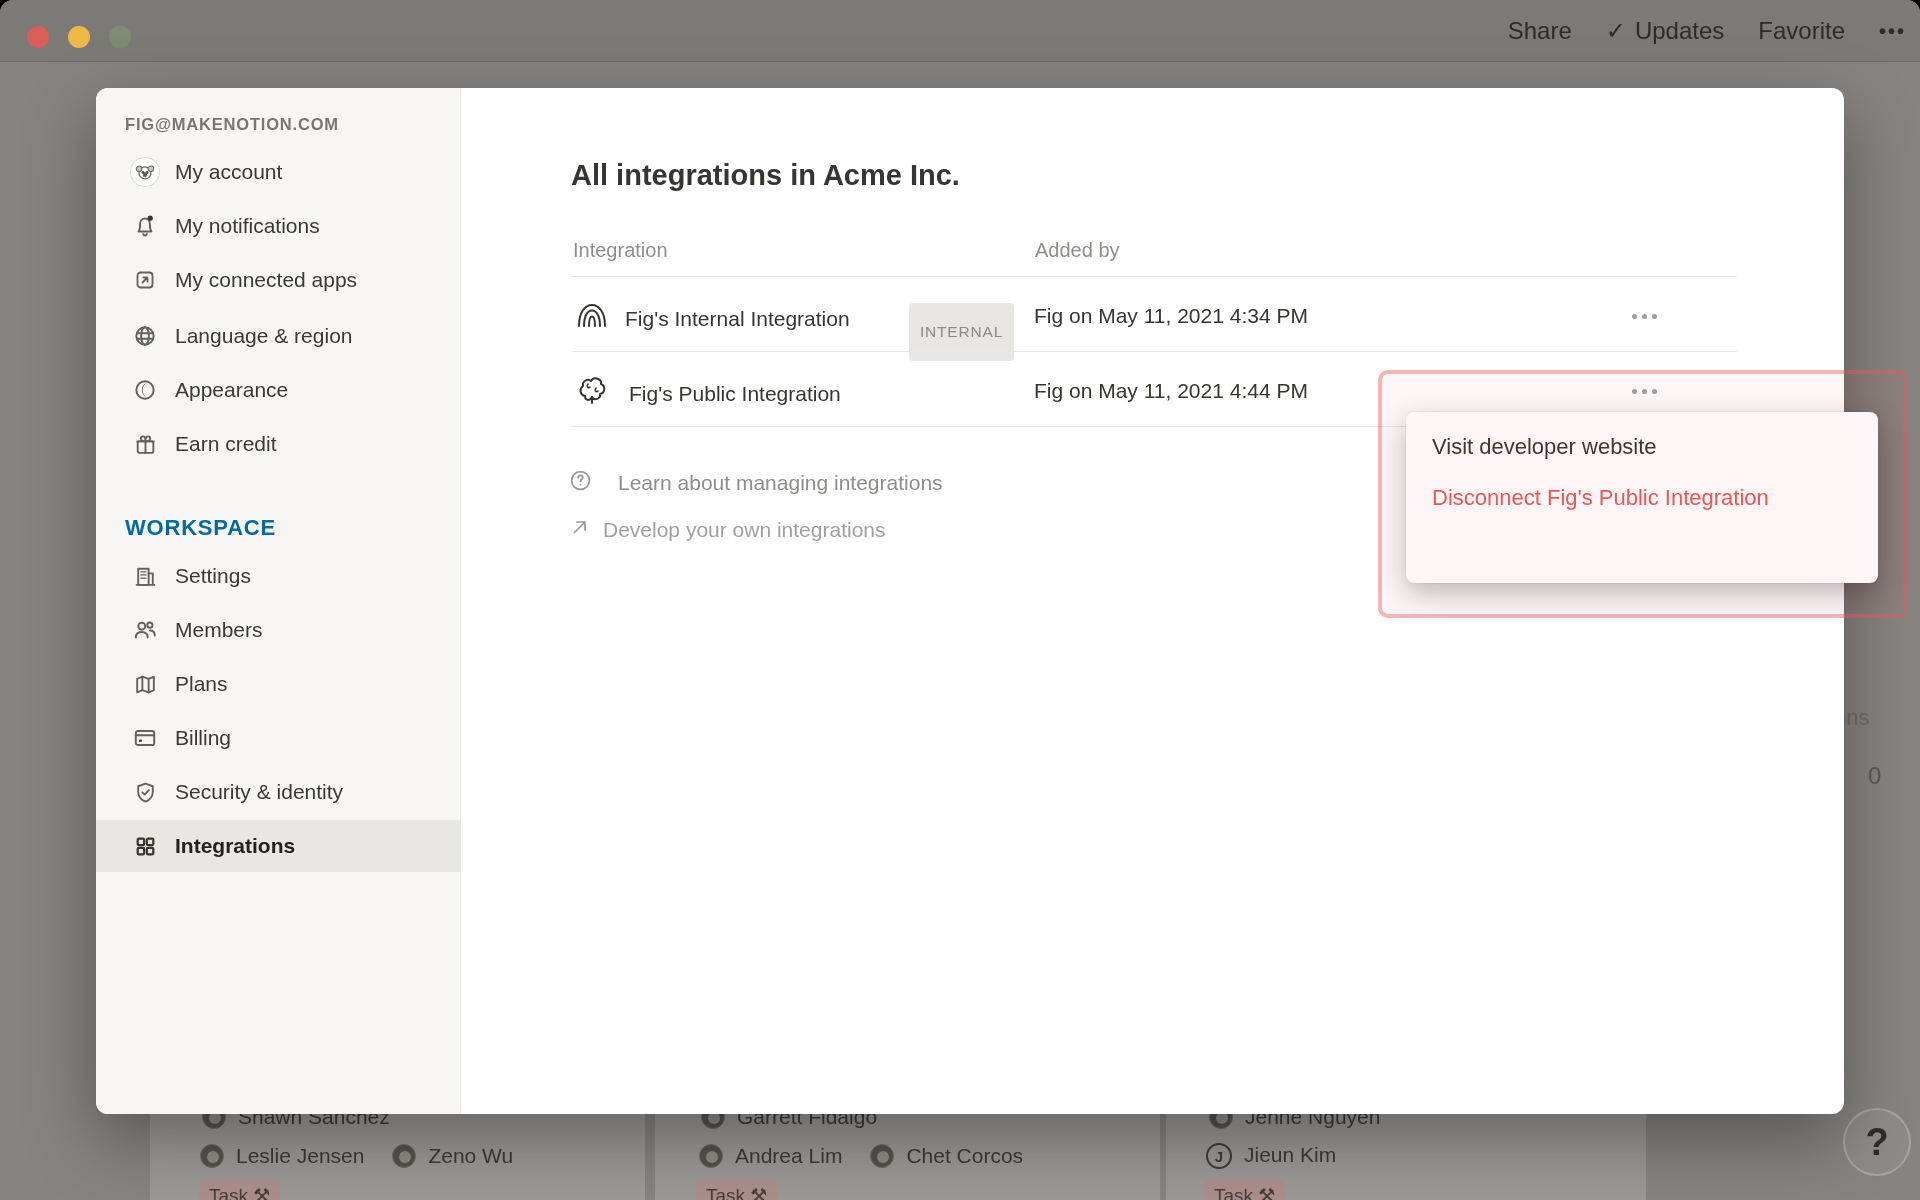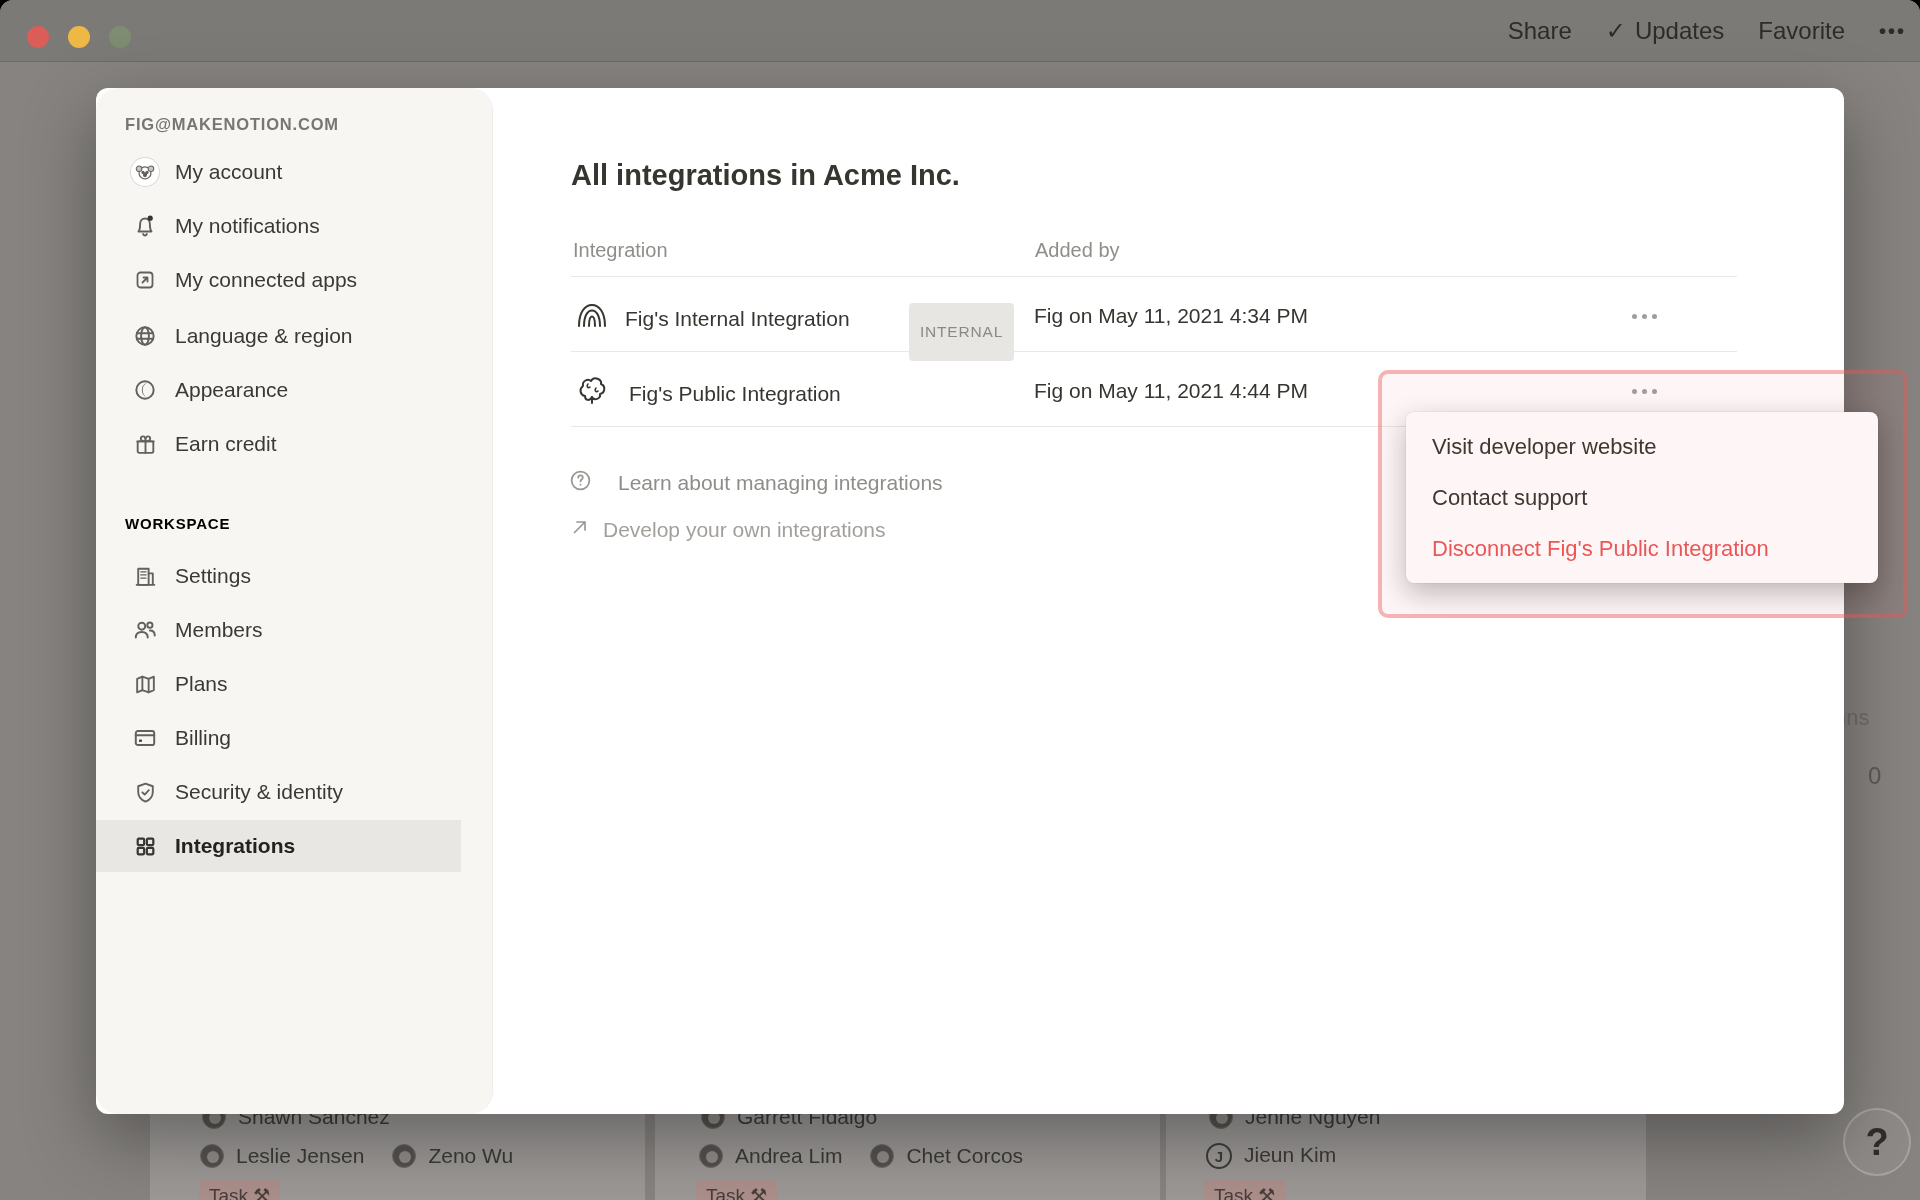--- a/index.html
+++ b/index.html
@@ -33,25 +33,25 @@
   .chip{position:absolute;top:130px;padding:4px 10px 16px;background:rgba(198,130,122,0.40);
         border-radius:4px;font-size:19px;color:#473e3b;}
   .frag{position:absolute;color:#6e6c69;font-size:22px;}
   .help-btn{position:absolute;left:1843px;top:1108px;width:68px;height:68px;border-radius:50%;
             background:#8d8a87;border:2px solid rgba(255,255,255,0.22);display:flex;align-items:center;
             justify-content:center;font-size:38px;font-weight:600;color:#2f2d2b;}
 
   
   .modal{position:absolute;left:96px;top:88px;width:1748px;height:1026px;background:#fff;
          border-radius:12px;box-shadow:0 24px 70px rgba(0,0,0,0.35);overflow:hidden;z-index:10;}
-  .sidebar{position:absolute;left:0;top:0;width:397px;height:100%;background:#f7f6f3;
-           border-right:1px solid rgba(0,0,0,0.04);border-radius:23px;}
+  .sidebar{position:absolute;left:0;top:0;width:365px;height:100%;background:#f7f6f3;
+           border-right:1px solid rgba(0,0,0,0.04);}
   .sb-email{position:absolute;left:29px;top:27px;font-size:16.5px;font-weight:600;letter-spacing:0.8px;
             color:#787672;}
-  .sb-label{position:absolute;left:29px;font-size:15px;font-weight:600;letter-spacing:0.8px;color:#000000;}
+  .sb-label{position:absolute;left:29px;font-size:22px;font-weight:600;letter-spacing:0.8px;color:#0369a1;}
   .sb-item{position:absolute;left:0;width:365px;height:52px;display:flex;align-items:center;
            gap:16px;padding-left:35px;font-size:21px;color:#3b3935;cursor:pointer;}
   .sb-item .ic{width:28px;height:28px;display:flex;align-items:center;justify-content:center;flex:0 0 auto;}
   .sb-item.active{background:#e9e7e3;font-weight:700;color:#232220;}
   .sb-item svg{stroke:#63615d;fill:none;stroke-width:1.8;stroke-linecap:round;stroke-linejoin:round;}
   .sb-item.active svg{stroke:#37352f;stroke-width:2.1;}
   .avatar-koala{width:28px;height:28px;border-radius:50%;background:#fff;
                 box-shadow:0 0 0 1px rgba(0,0,0,0.12);display:flex;align-items:center;justify-content:center;}
 
   
@@ -355,20 +355,19 @@
         <svg width="24" height="24" viewBox="0 0 24 24">
           <path d="M6.5 17.5 L17 7 M9 7 L17 7 L17 15"></path>
         </svg>
       </span>
       <span>Develop your own integrations</span>
     </div>
   </div>
 
   <div class="ctx">
     <div class="ctx-item">Visit developer website</div>
-    <div class="ctx-item">Contact support</div>
     <div class="ctx-item danger">Disconnect Fig's Public Integration</div>
   </div>
 
   <div class="hilite"></div>
 
 </div>
 </div>
 
 </body></html>

